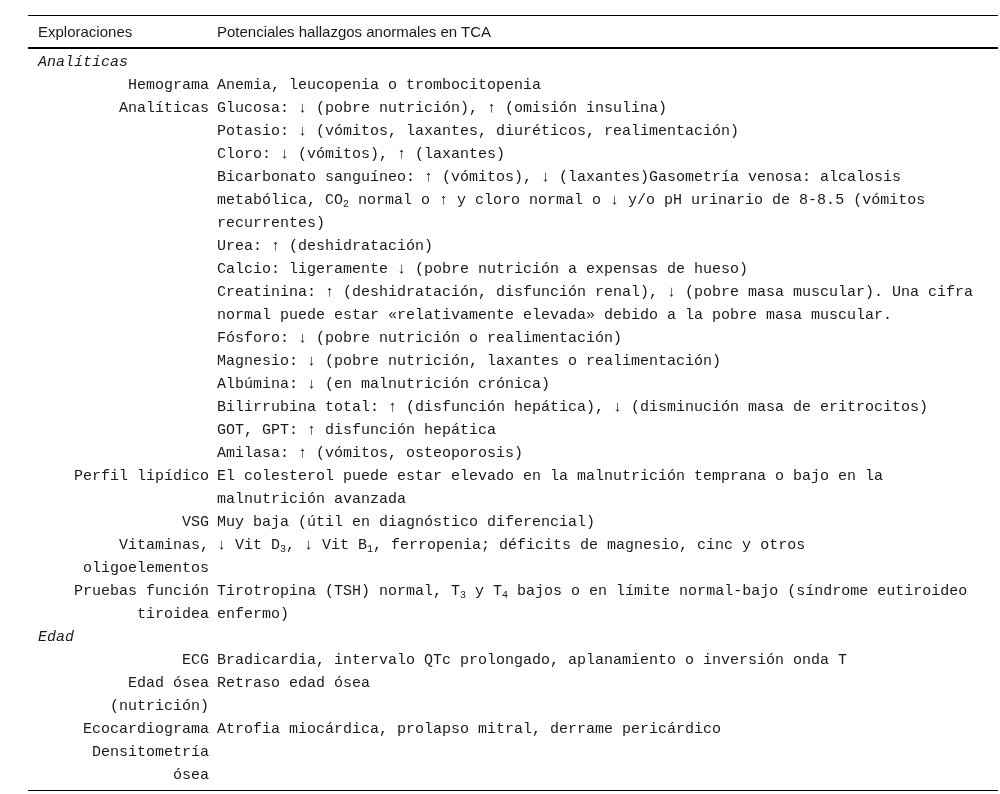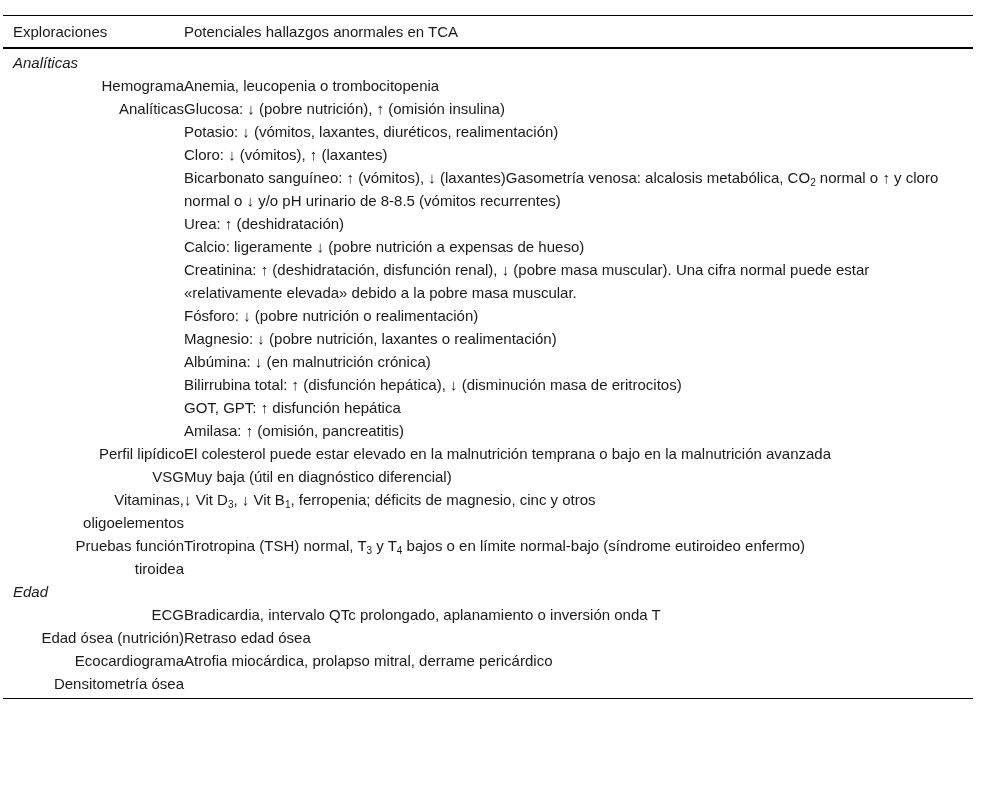--- a/index.html
+++ b/index.html
@@ -1,28 +1,28 @@
 <!DOCTYPE html>
 <html><head>
 <meta charset="utf-8">
 <style>
   html, body { margin:0; padding:0; background:#fff; }
   body { width:1000px; height:794px; position:relative; overflow:hidden;
          font-family:"Liberation Sans", sans-serif; font-size:15px; color:#1a1a1a; }
-  .tbl { position:absolute; left:3px; top:15px; width:970px; }
+  .tbl { position:absolute; left:28px; top:15px; width:970px; }
   .rule-top { border-top:1px solid #000; }
   .rule-head { border-top:2px solid #000; }
   .rule-bottom { border-top:1px solid #000; }
   .row { display:flex; line-height:23px; }
   .c1 { width:181px; padding-left:10px; box-sizing:border-box; flex:none; }
-  .c2 { flex:1; padding-right:20px; }
+  .c2 { flex:1; padding-right:20px;margin-left:8px; }
   .head { height:31px; align-items:center; line-height:31px; }
   .section { font-style:italic; }
   .sub { text-indent:20px;text-align:right; }
-  .body { padding-top:2px; padding-bottom:3px; }
+  .body { padding-top:2px; padding-bottom:3px;font-family:Liberation Mono, monospace; }
   sub { font-size:10px; line-height:0; vertical-align:-3px; }
 </style>
 </head>
 <body>
 
 <div class="tbl">
   <div class="rule-top"></div>
   <div class="row head">
     <div class="c1">Exploraciones</div>
     <div class="c2">Potenciales hallazgos anormales en TCA</div>
@@ -79,21 +79,21 @@
       <div class="row">
         <div class="c1 sub"></div>
         <div class="c2">Bilirrubina total: ↑ (disfunción hepática), ↓ (disminución masa de eritrocitos)</div>
       </div>
       <div class="row">
         <div class="c1 sub"></div>
         <div class="c2">GOT, GPT: ↑ disfunción hepática</div>
       </div>
       <div class="row">
         <div class="c1 sub"></div>
-        <div class="c2">Amilasa: ↑ (omisión, pancreatitis)</div>
+        <div class="c2">Amilasa: ↑ (vómitos, osteoporosis)</div>
       </div>
       <div class="row">
         <div class="c1 sub">Perfil lipídico</div>
         <div class="c2">El colesterol puede estar elevado en la malnutrición temprana o bajo en la malnutrición avanzada</div>
       </div>
       <div class="row">
         <div class="c1 sub">VSG</div>
         <div class="c2">Muy baja (útil en diagnóstico diferencial)</div>
       </div>
       <div class="row">

